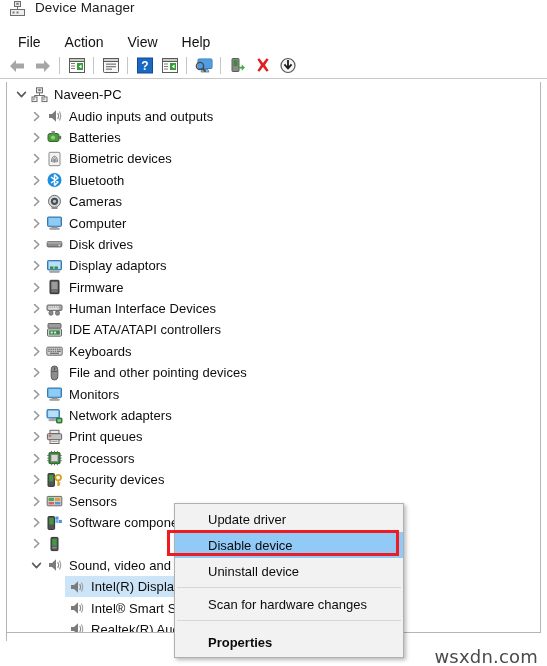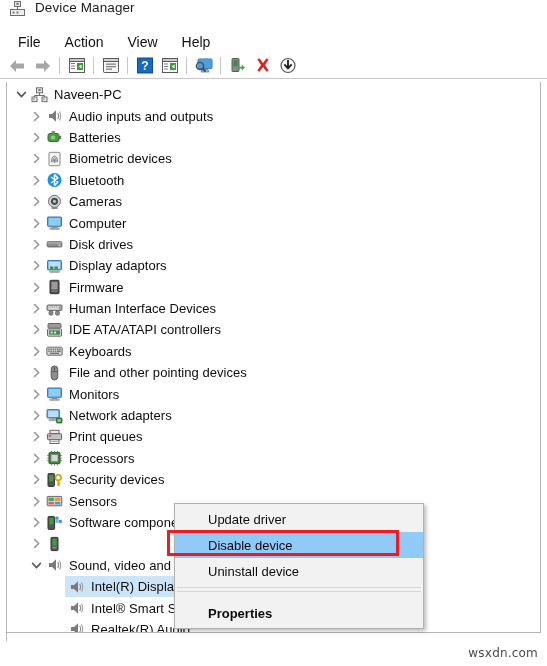--- a/index.html
+++ b/index.html
@@ -123,21 +123,21 @@
     height: 21px;
     background: #cce4f7;
     z-index: 0;
   }
   .trow.selected .ticon, .trow.selected .tlabel { position: relative; z-index: 1; }
 
   
   .ctxmenu {
     position: absolute;
     left: 174px; top: 503px;
-    width: 250px;
+    width: 230px;
     background: #f2f2f2;
     border: 1px solid #b0b0b0;
     box-shadow: 2px 2px 4px rgba(0,0,0,0.28);
     padding: 2px 0 2px 0;
     z-index: 50;
   }
   .ctxitem {
     height: 26px;
     display: flex; align-items: center;
     padding-left: 33px;
@@ -175,21 +175,21 @@
     color: #161616;
     padding-left: 7px;
   }
   .statusbar .sep-left {
     position: absolute; left: 6px; top: -8px;
     width: 1px; height: 8px; background: #b5b5b5;
   }
   .watermark {
     position: absolute;
     right: 9px; top: 646px;
-    font-size: 12px;
+    font-size: 18px;
     color: #4a4a4a;
     letter-spacing: 0.2px;
     font-family: "DejaVu Sans", sans-serif;
     text-align: right;
   }
 </style>
 </head>
 <body>
 
 <div id="app">
@@ -718,20 +718,21 @@
         </div>
       </div>
   </div>
 
   <div class="ctxmenu" id="ctxmenu">
     <div class="redbox"></div>
   <div class="ctxitem">Update driver</div>
       <div class="ctxitem hl">Disable device</div>
       <div class="ctxitem">Uninstall device</div>
       <div class="ctxsep"></div>
+      <div class="ctxitem">Scan for hardware changes</div>
       <div class="ctxsep"></div>
       <div class="ctxitem bold">Properties</div>
     </div>
 
   <div class="statusbar">
     <div class="sep-left"></div>
   </div>
   <div class="watermark">wsxdn.com</div>
 
 </div>

